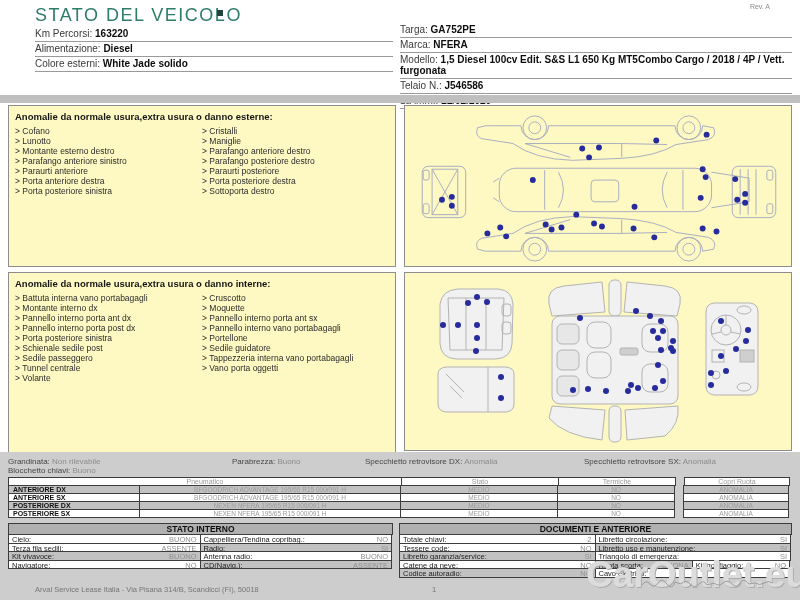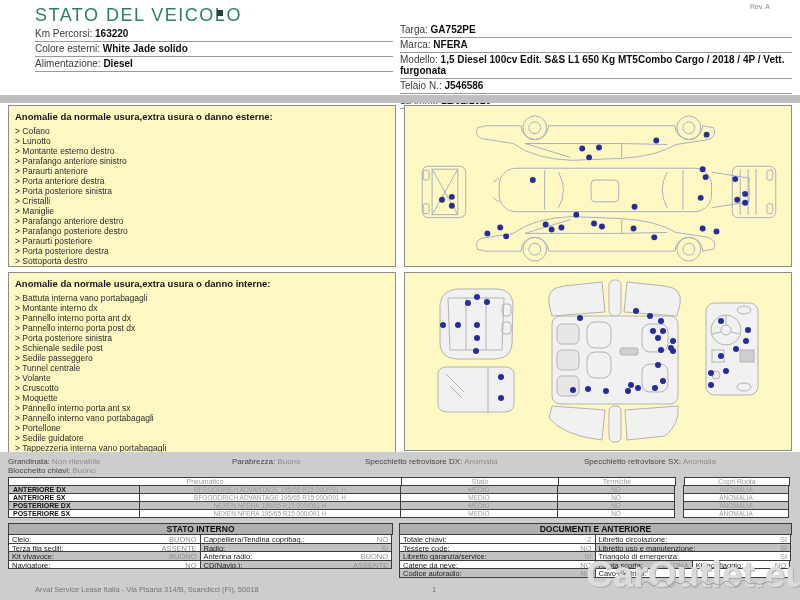--- a/index.html
+++ b/index.html
@@ -21,21 +21,21 @@
 
   .gray-band{position:absolute;left:0;top:95px;width:800px;height:8px;background:#bfbfbf;}
 
   
   .panel{position:absolute;background:#fef9c3;border:1px solid #8d8d8d;box-sizing:border-box;}
   #panel-ext-list{left:8px;top:105px;width:388px;height:162px;}
   #panel-ext-diag{left:404px;top:105px;width:388px;height:162px;}
   #panel-int-list{left:8px;top:272px;width:388px;height:225px;}
   #panel-int-diag{left:404px;top:272px;width:388px;height:179px;}
   .panel-title{font-size:9.5px;font-weight:bold;color:#151515;padding:5px 6px 4px;}
-  .cols{display:flex;padding:0 6px;flex-direction:column;}
+  .cols{display:flex;padding:0 6px;}
   .col{width:50%;padding-right:4px;box-sizing:border-box;}
   .anomaly-item{font-size:8.5px;line-height:10px;color:#2b2b2b;}
 
   .diag-svg{display:block;margin:1px auto;}
 
   
   #bottom{position:absolute;left:0;top:452px;width:800px;height:148px;background:#cdcdcd;}
   .sum-item{position:absolute;font-size:8px;line-height:9px;white-space:nowrap;}
   .sum-label{color:#454545;}
   .sum-value{color:#8c8c8c;}
@@ -84,22 +84,22 @@
 <body>
 
 <div id="page">
 
   <div class="title">STATO DEL VEICOLO</div>
   <div class="title-square"></div>
   <div class="rev">Rev. A</div>
 
   <div id="info-left" class="info-block">
       <div class="info-row"><span class="info-label">Km Percorsi:</span> <span class="info-value">163220</span></div>
+      <div class="info-row"><span class="info-label">Alimentazione:</span> <span class="info-value">Diesel</span></div>
       <div class="info-row"><span class="info-label">Colore esterni:</span> <span class="info-value">White Jade solido</span></div>
-      <div class="info-row"><span class="info-label">Alimentazione:</span> <span class="info-value">Diesel</span></div>
     </div>
   <div id="info-right" class="info-block">
       <div class="info-row"><span class="info-label">Targa:</span> <span class="info-value">GA752PE</span></div>
       <div class="info-row"><span class="info-label">Marca:</span> <span class="info-value">NFERA</span></div>
       <div class="info-row"><span class="info-label">Modello:</span> <span class="info-value">1,5 Diesel 100cv Edit. S&amp;S L1 650 Kg MT5Combo Cargo / 2018 / 4P / Vett. furgonata</span></div>
       <div class="info-row"><span class="info-label">Telaio N.:</span> <span class="info-value">J546586</span></div>
       <div class="info-row"><span class="info-label">1a imm.:</span> <span class="info-value">21/02/2020</span></div>
     </div>
 
   <div class="gray-band"></div>

